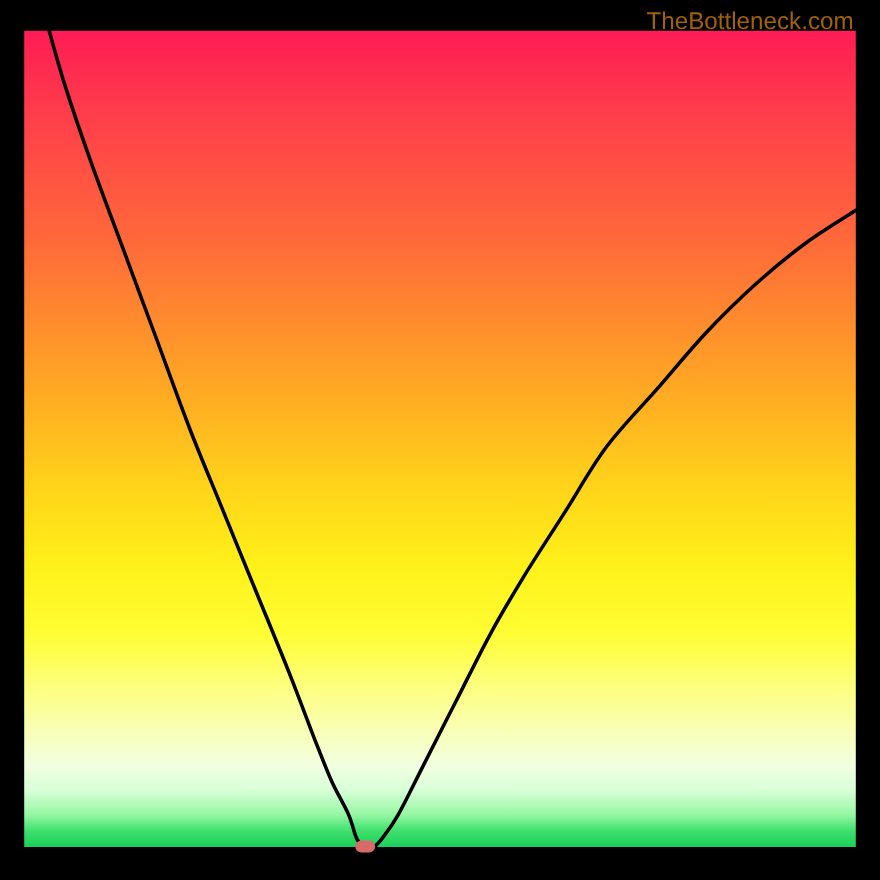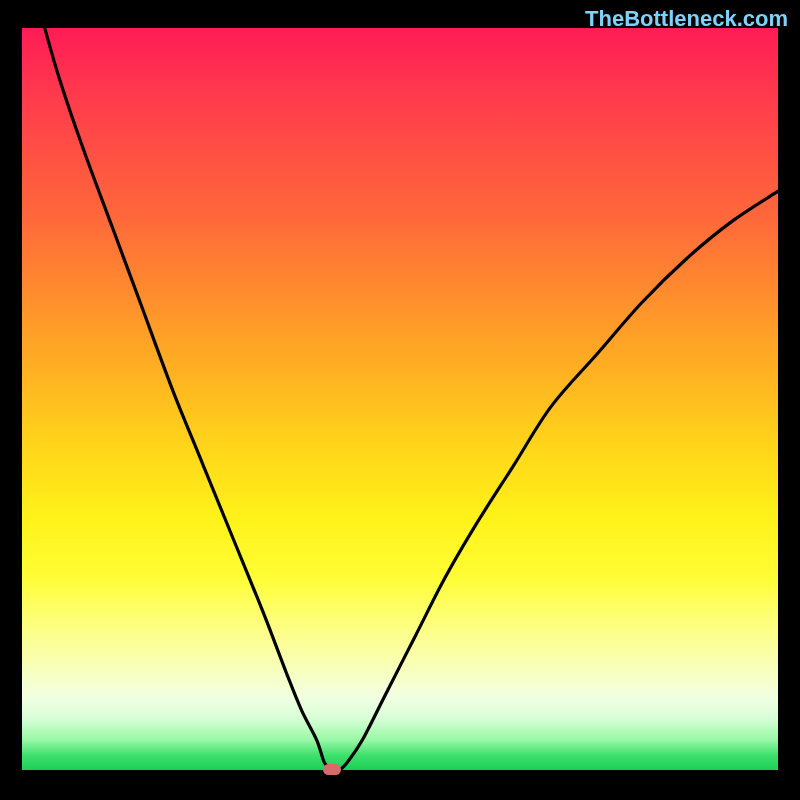--- a/index.html
+++ b/index.html
@@ -6,24 +6,24 @@
   body {
     width: 800px;
     height: 800px;
     background: #000;
     position: relative;
     font-family: Arial, sans-serif;
   }
   .watermark {
     position: absolute;
     top: 6px;
-    right: 12px;
-    color: #7dd3fc;
+    right: 24px;
+    color: #a16207;
     font-size: 22px;
-    font-weight: 700;
+    font-weight: 400;
     z-index: 10;
   }
   .frame {
     position: absolute;
     left: 22px;
     top: 28px;
     width: 756px;
     height: 756px;
     background: #000;
   }

